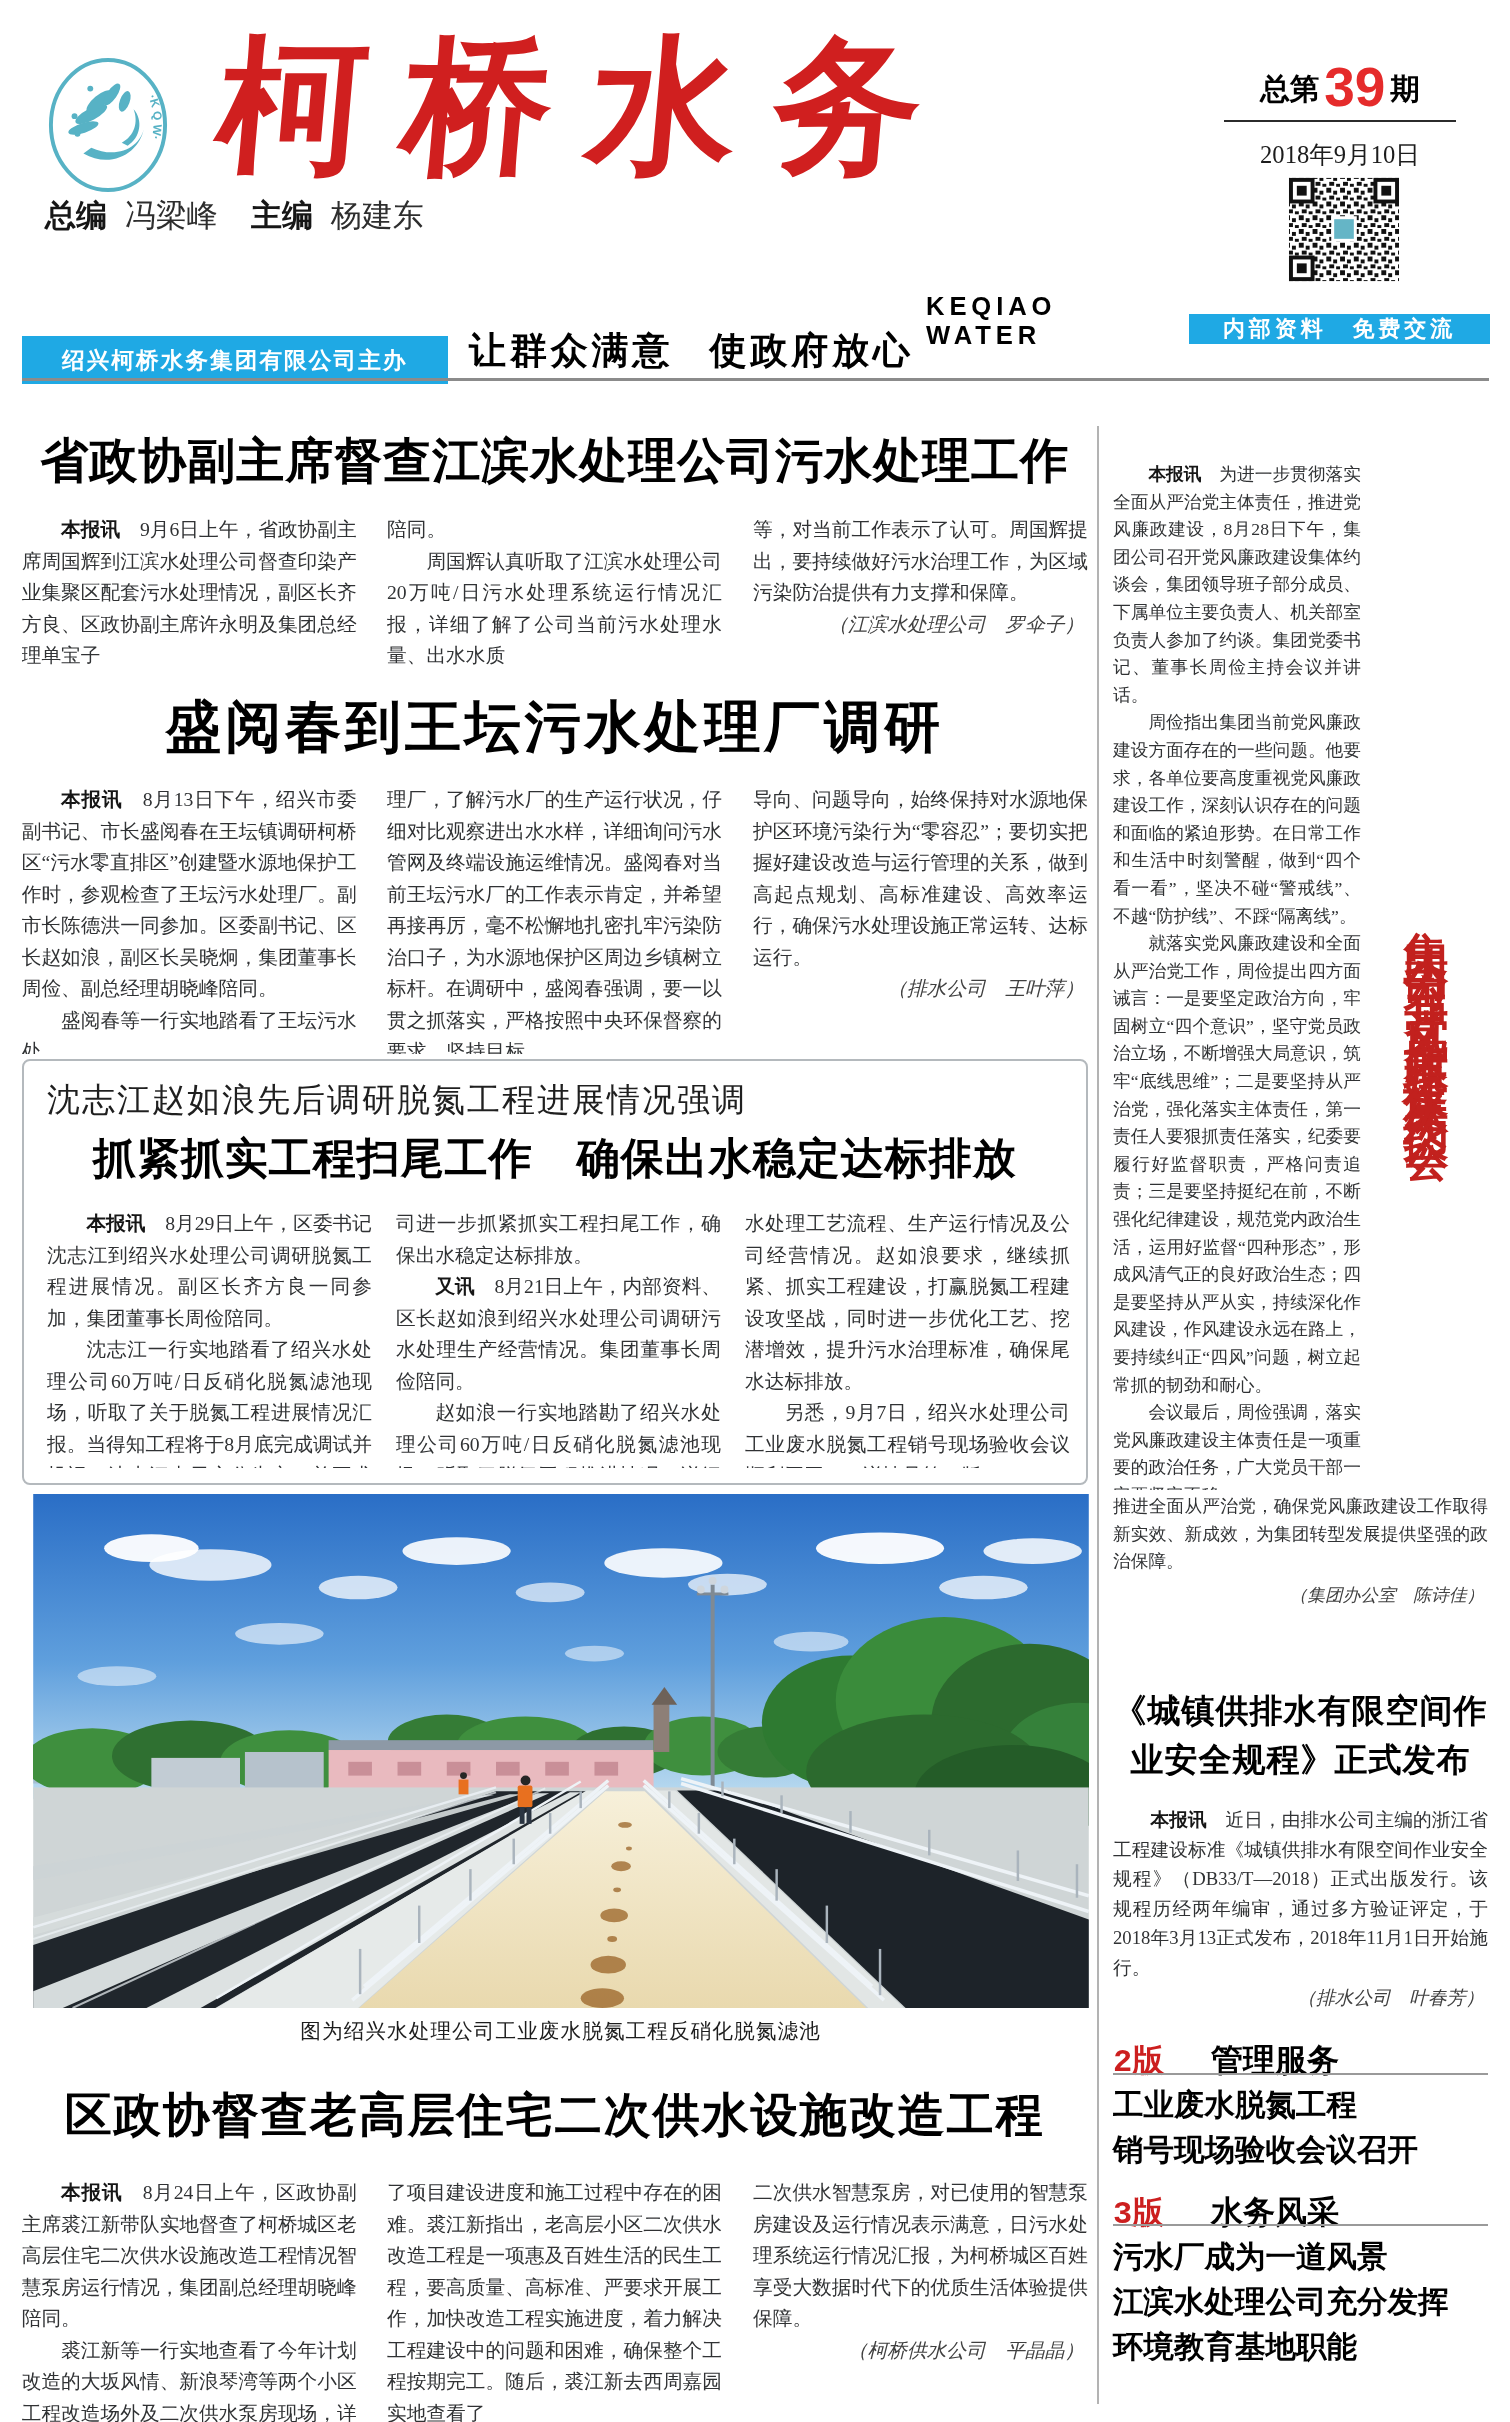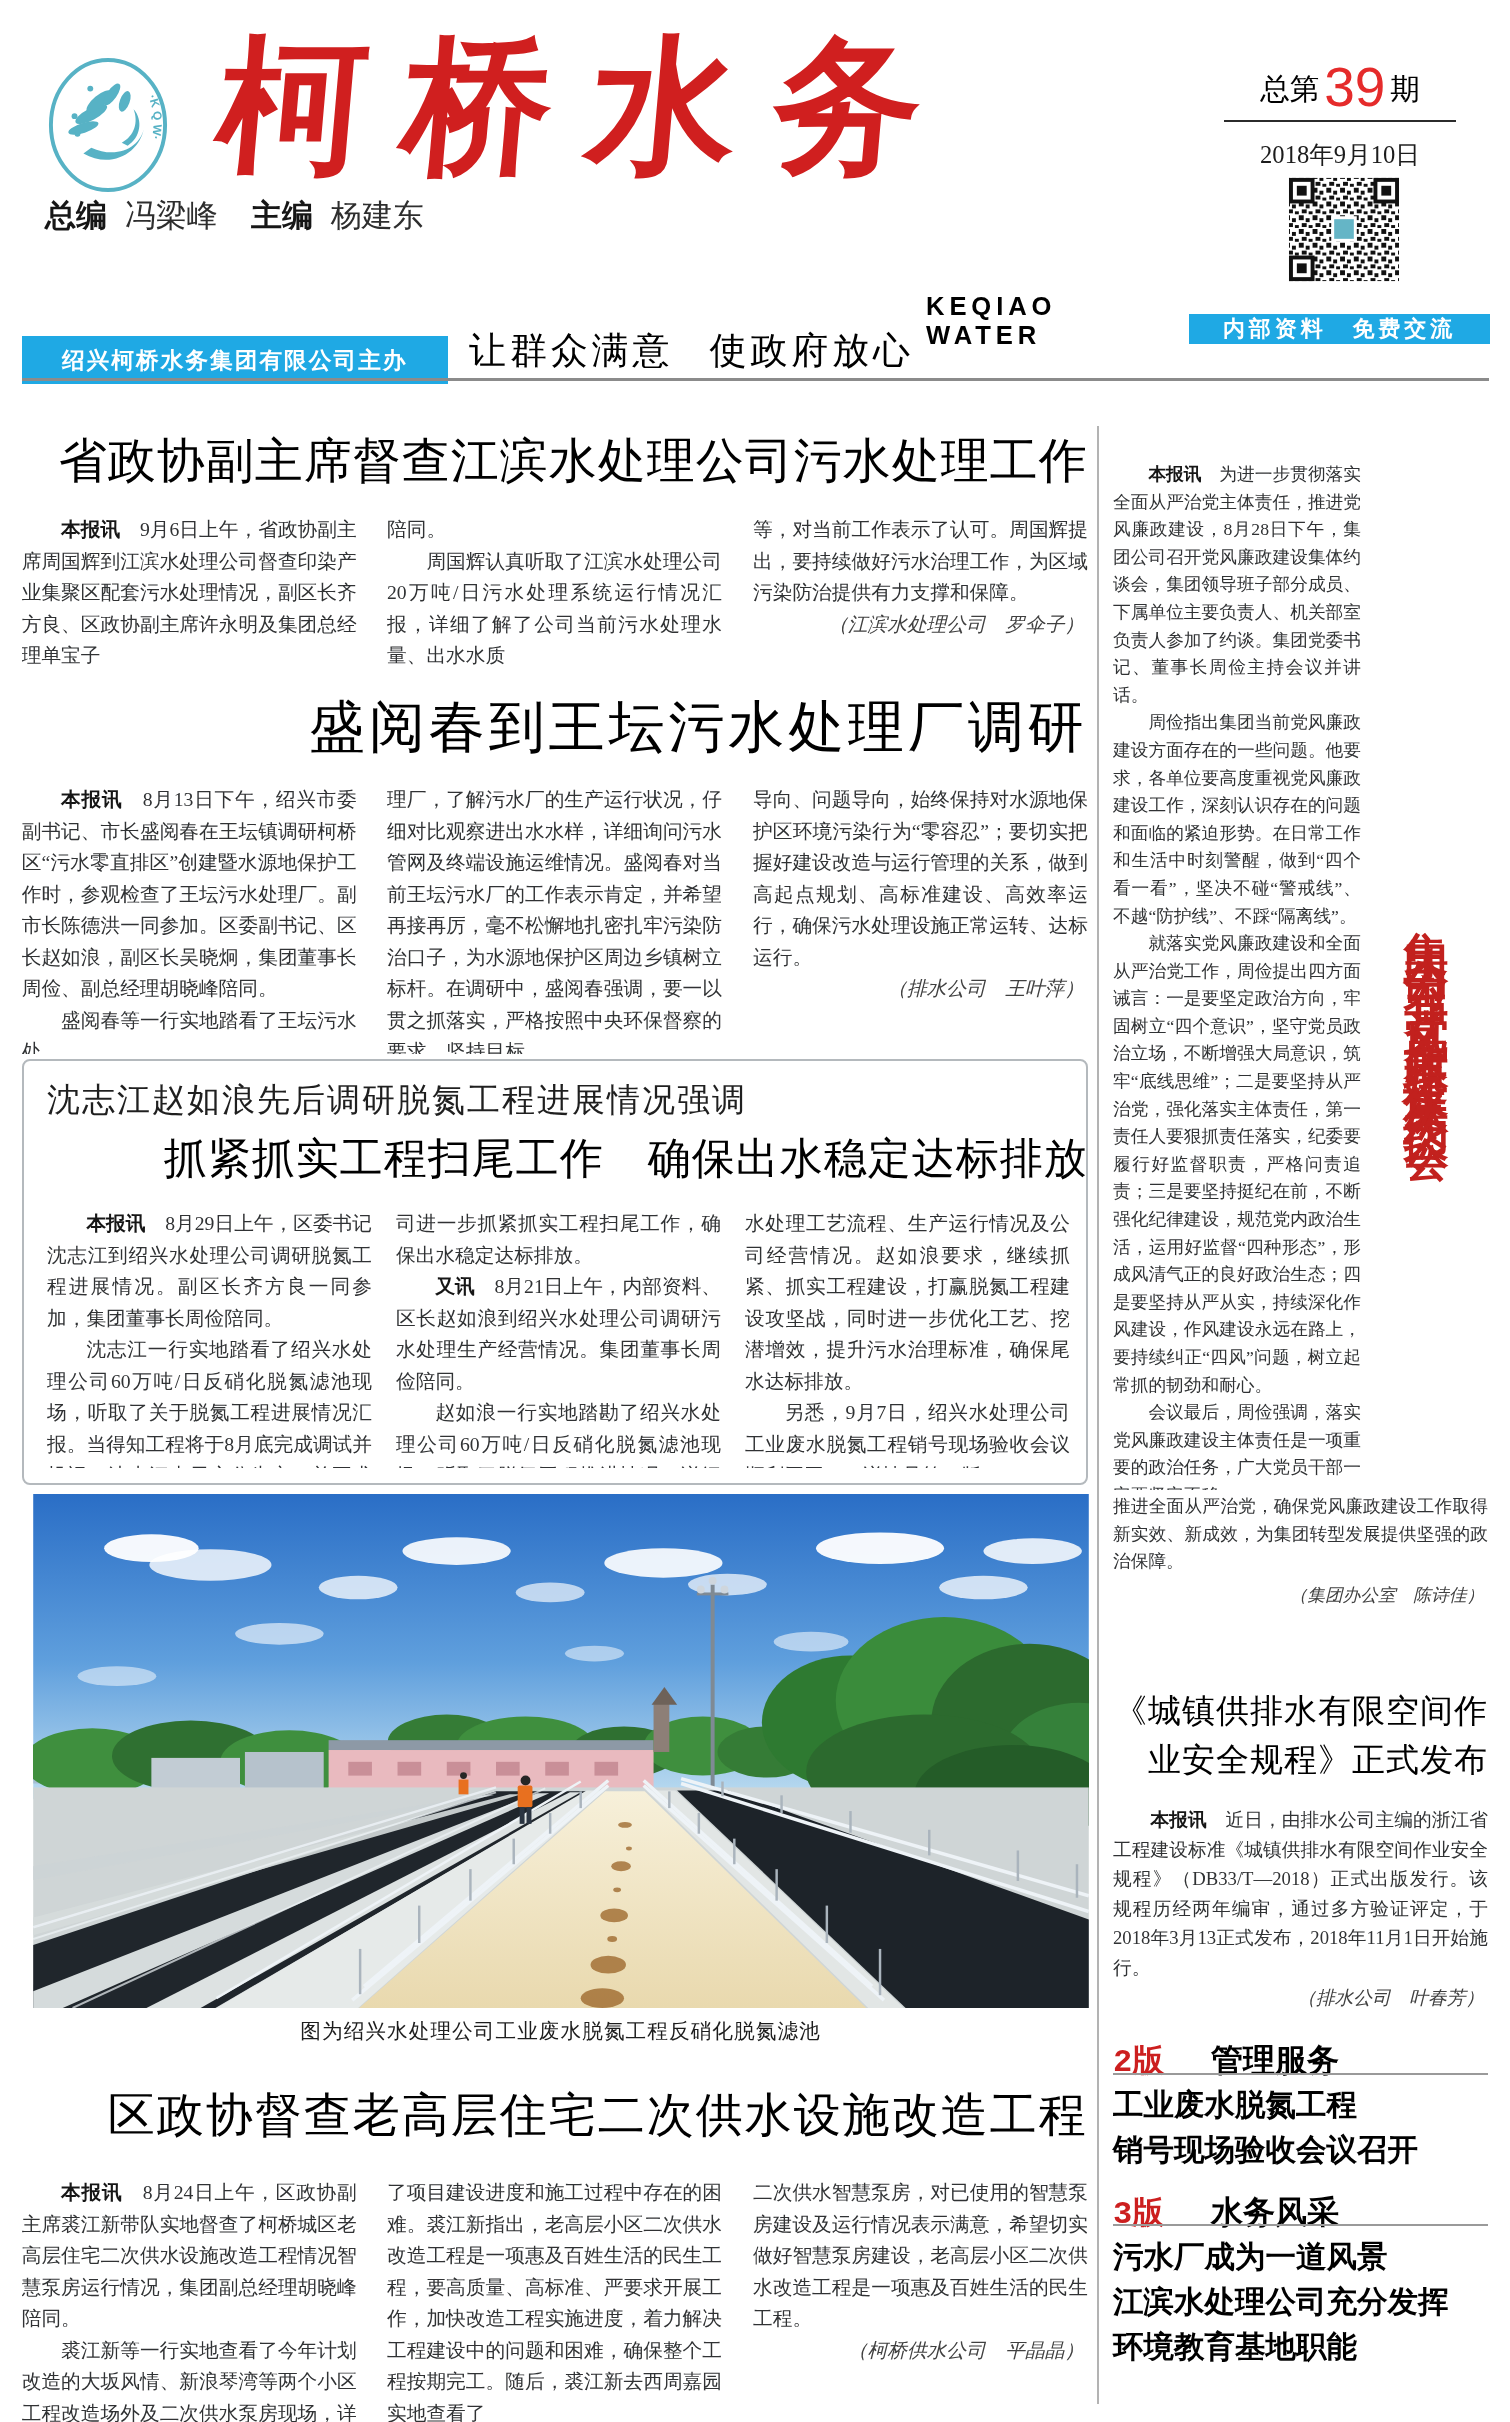--- a/index.html
+++ b/index.html
@@ -1,21 +1,21 @@
 <!DOCTYPE html>
 <html><head>
 <meta charset="utf-8">
 <style>
   *{margin:0;padding:0;box-sizing:border-box}
   html,body{background:#ffffff}
   #page{position:relative;width:1510px;height:2422px;background:#fff;overflow:hidden;
         font-family:"Liberation Serif","DejaVu Serif",serif;color:#2e2e2e}
   .abs{position:absolute}
   .clip{overflow:hidden}
-  .hd{font-family:"Liberation Sans","DejaVu Sans",sans-serif;font-weight:400;color:#000;text-align:right}
+  .hd{font-family:"Liberation Sans","DejaVu Sans",sans-serif;font-weight:700;color:#000;text-align:center}
   .masthead{font-family:"DejaVu Serif","Liberation Serif",serif;font-weight:700;color:#d01f1f;
             transform:skewX(-5deg);text-align:center}
   .col{font-size:19.7px;line-height:31.5px;color:#303234}
   .col p{text-align:justify}
   .scol{font-size:17.7px;line-height:27.6px;color:#303234}
   .scol p{text-align:justify}
   .bcol{font-size:18.7px;line-height:29.6px;color:#303234}
   .bcol p{text-align:justify}
   .ind{text-indent:2em}
   .lead{font-family:"Liberation Sans","DejaVu Sans",sans-serif;font-weight:700;color:#161616}
@@ -301,21 +301,21 @@
   <div class="abs hd" style="left:21.7px;top:2084px;width:1066px;font-size:47px;letter-spacing:2px">区政协督查老高层住宅二次供水设施改造工程</div>
 
   <div class="abs col clip" style="left:21.7px;top:2177px;width:335px;height:245px">
     <p class="ind"><span class="lead">本报讯</span><span>　8月24日上午，区政协副主席裘江新带队实地督查了柯桥城区老高层住宅二次供水设施改造工程情况智慧泵房运行情况，集团副总经理胡晓峰陪同。</span></p>
     <p class="ind">裘江新等一行实地查看了今年计划改造的大坂风情、新浪琴湾等两个小区工程改造场外及二次供水泵房现场，详细了解</p>
   </div>
   <div class="abs col clip" style="left:387px;top:2177px;width:335px;height:245px">
     <p>了项目建设进度和施工过程中存在的困难。裘江新指出，老高层小区二次供水改造工程是一项惠及百姓生活的民生工程，要高质量、高标准、严要求开展工作，加快改造工程实施进度，着力解决工程建设中的问题和困难，确保整个工程按期完工。随后，裘江新去西周嘉园实地查看了</p>
   </div>
   <div class="abs col clip" style="left:753px;top:2177px;width:335px;height:245px">
-    <p>二次供水智慧泵房，对已使用的智慧泵房建设及运行情况表示满意，希望切实做好智慧泵房建设，老高层小区二次供水改造工程是一项惠及百姓生活的民生工程。</p>
+    <p>二次供水智慧泵房，对已使用的智慧泵房建设及运行情况表示满意，日污水处理系统运行情况汇报，为柯桥城区百姓享受大数据时代下的优质生活体验提供保障。</p>
     <p class="attr">（柯桥供水公司　平晶晶）</p>
   </div>
 
   <div class="abs scol clip" style="left:1113px;top:461px;width:248px;height:1029px">
     <p class="ind"><span class="lead">本报讯</span><span>　为进一步贯彻落实全面从严治党主体责任，推进党风廉政建设，8月28日下午，集团公司召开党风廉政建设集体约谈会，集团领导班子部分成员、下属单位主要负责人、机关部室负责人参加了约谈。集团党委书记、董事长周俭主持会议并讲话。</span></p>
     <p class="ind">周俭指出集团当前党风廉政建设方面存在的一些问题。他要求，各单位要高度重视党风廉政建设工作，深刻认识存在的问题和面临的紧迫形势。在日常工作和生活中时刻警醒，做到“四个看一看”，坚决不碰“警戒线”、不越“防护线”、不踩“隔离线”。</p>
     <p class="ind">就落实党风廉政建设和全面从严治党工作，周俭提出四方面诫言：一是要坚定政治方向，牢固树立“四个意识”，坚守党员政治立场，不断增强大局意识，筑牢“底线思维”；二是要坚持从严治党，强化落实主体责任，第一责任人要狠抓责任落实，纪委要履行好监督职责，严格问责追责；三是要坚持挺纪在前，不断强化纪律建设，规范党内政治生活，运用好监督“四种形态”，形成风清气正的良好政治生态；四是要坚持从严从实，持续深化作风建设，作风建设永远在路上，要持续纠正“四风”问题，树立起常抓的韧劲和耐心。</p>
     <p class="ind">会议最后，周俭强调，落实党风廉政建设主体责任是一项重要的政治任务，广大党员干部一定要坚定不移</p>
   </div>
 

